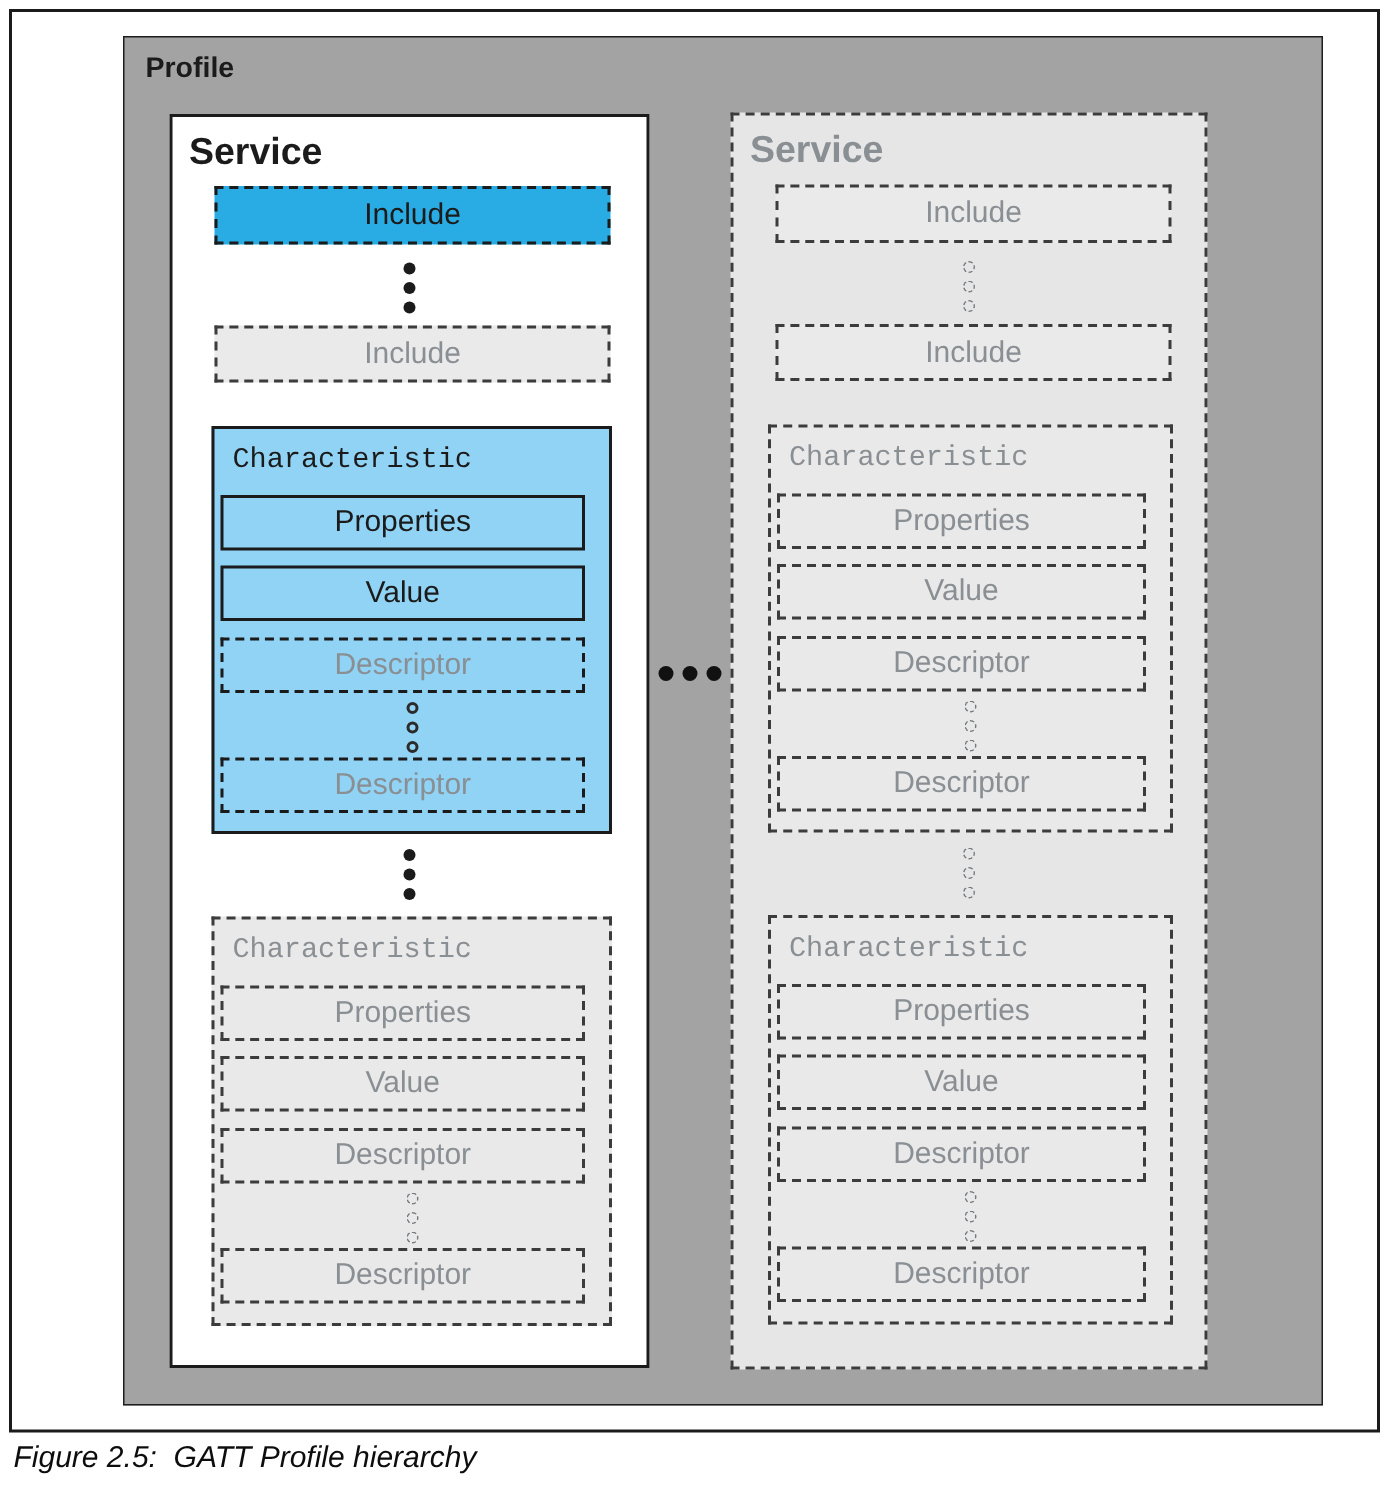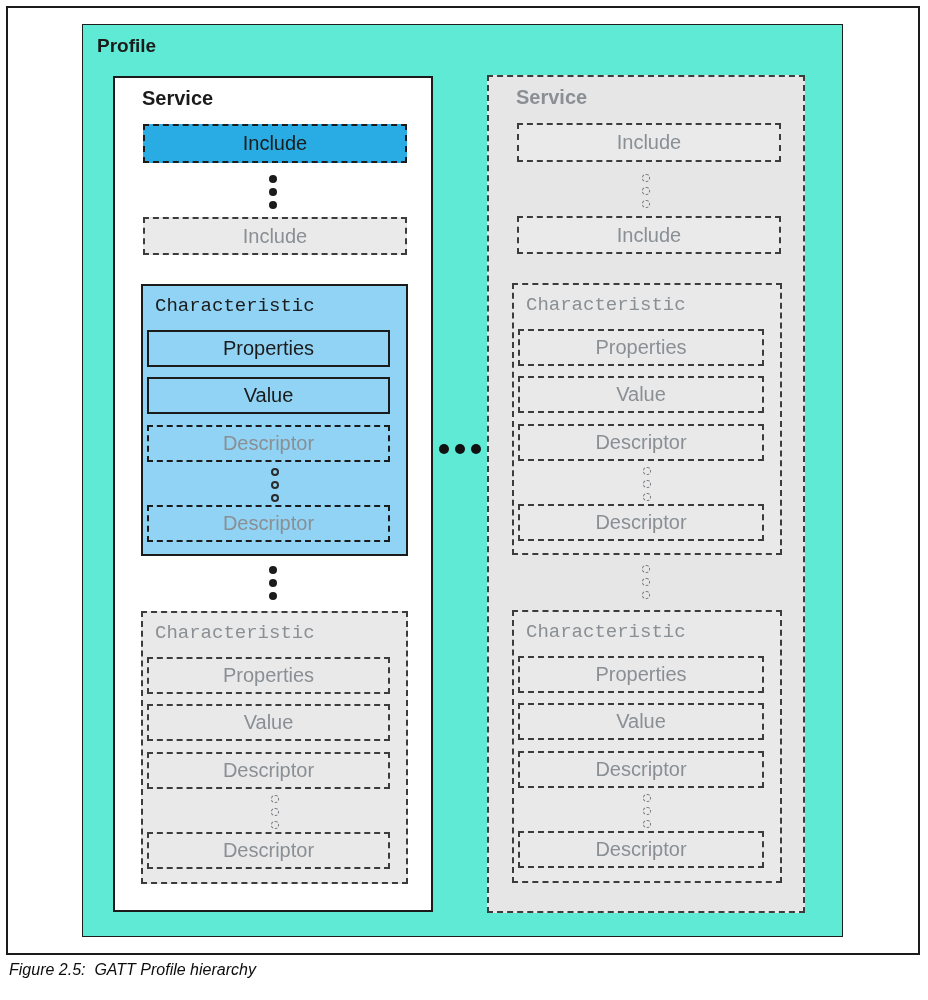--- a/index.html
+++ b/index.html
@@ -15,22 +15,23 @@
     position: absolute; left: 6px; top: 6px;
     width: 910px; height: 945px;
     border: 2px solid #1b1b1b;
     background: #ffffff;
   }
 
   
   .profile {
     position: absolute; left: 74px; top: 16px;
     width: 759px; height: 911px;
-    background: #5eead4;
+    background: #a3a3a3;
     border: 1px solid #1e1e1e;
+    padding-left: 39px;
   }
   .profile-label {
     position: absolute; left: 14px; top: 10px;
     font-size: 19px; font-weight: bold; color: #1b1b1b;
   }
 
   
   .service { position: absolute; box-sizing: border-box; }
   .svc-left {
     left: 30px; top: 51px;
@@ -38,22 +39,22 @@
     background: #ffffff;
     border: 2px solid #1b1b1b;
   }
   .svc-right {
     left: 404px; top: 50px;
     width: 318px; height: 838px;
     background: #e6e6e6;
     border: 2px dashed #3c3c3c;
   }
   .svc-label {
-    position: absolute; left: 27px; top: 9px;
-    font-size: 20px; font-weight: bold;
+    position: absolute; left: 11px; top: 9px;
+    font-size: 25px; font-weight: bold;
   }
 
   
   .box {
     position: absolute; box-sizing: border-box;
     display: flex; align-items: center; justify-content: center;
     font-size: 20px;
   }
   .b-solid     { border: 2px solid  #1b1b1b; }
   .b-dash-dark { border: 2px dashed #1b1b1b; }
@@ -124,21 +125,21 @@
   
   .hdots {
     position: absolute; left: 356px; top: 419px;
     display: flex; gap: 6px;
   }
   .hdot { width: 10px; height: 10px; border-radius: 50%; background: #111; }
 
   
   .caption {
     position: absolute; left: 9px; top: 961px;
-    font-size: 16px; font-style: italic; color: #0d0d0d;
+    font-size: 20px; font-style: italic; color: #0d0d0d;
     white-space: pre;
   }
 </style>
 </head>
 <body>
 
 <div class="page">
   <div class="frame">
     <div class="profile">
       <div class="profile-label">Profile</div>

